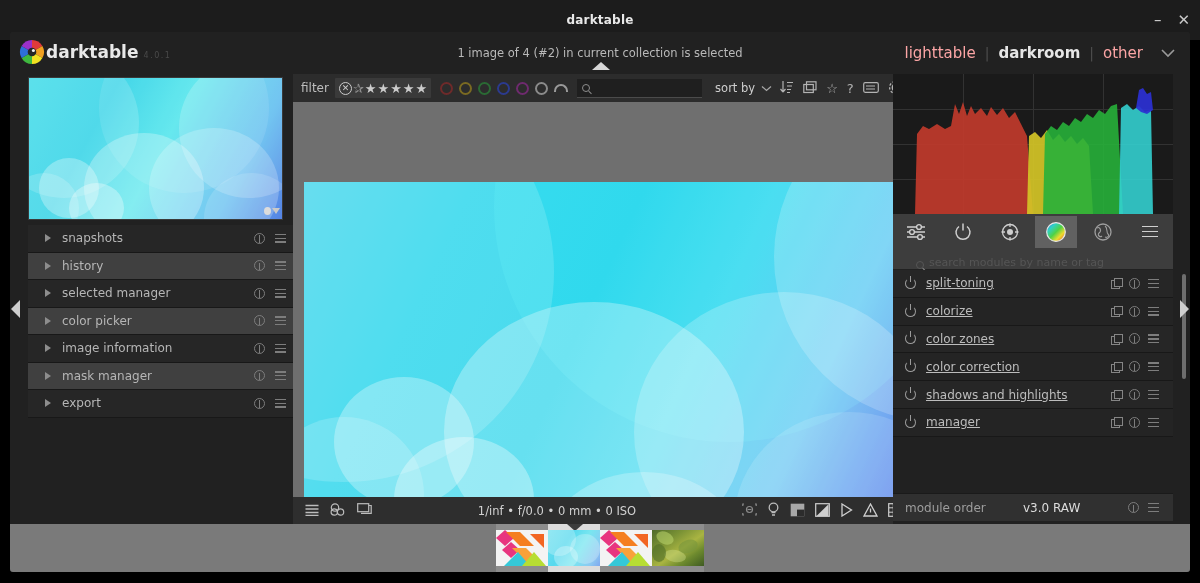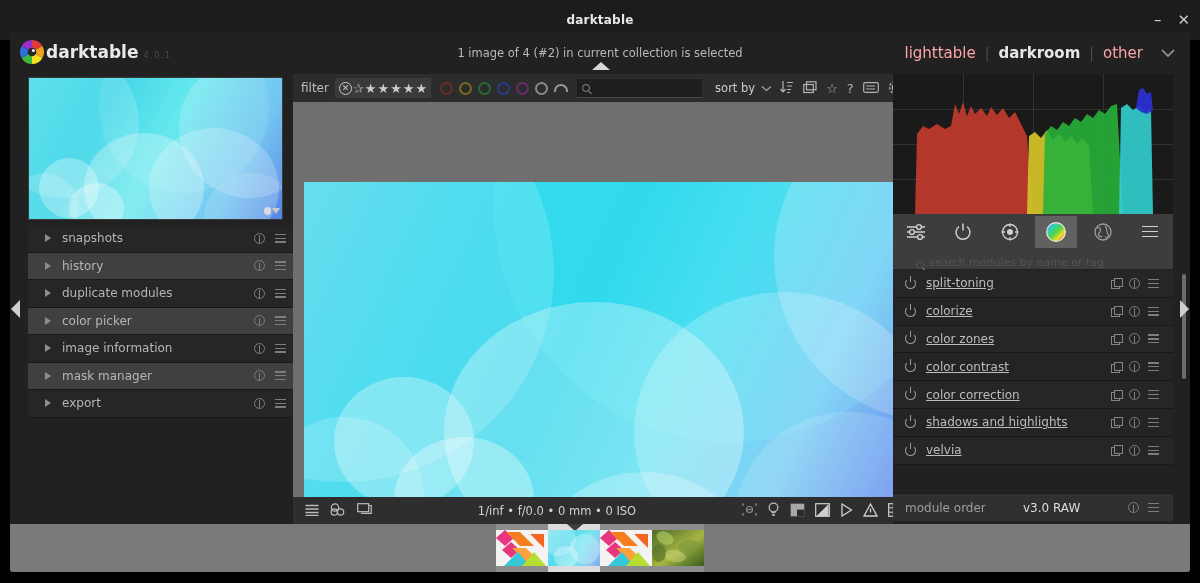--- a/index.html
+++ b/index.html
@@ -425,21 +425,21 @@
             <span class="icon-reset"></span>
             <span class="icon-menu">
                 <i></i>
                 <i></i>
                 <i></i>
               </span>
           </span>
         </div>
         <div class="panel-row">
           <span class="tri"></span>
-          <span class="label">duplicate modules</span>
+          <span class="label">selected manager</span>
           <span class="icons">
             <span class="icon-reset"></span>
             <span class="icon-menu">
                 <i></i>
                 <i></i>
                 <i></i>
               </span>
           </span>
         </div>
         <div class="panel-row">
@@ -749,33 +749,20 @@
             <span class="icon-reset"></span>
             <span class="icon-menu">
                 <i></i>
                 <i></i>
                 <i></i>
               </span>
           </span>
         </div>
         <div class="mod-row">
           <span class="pwr"></span>
-          <span class="mod-label">color contrast</span>
-          <span class="mod-icons">
-            <span class="icon-dup"></span>
-            <span class="icon-reset"></span>
-            <span class="icon-menu">
-                <i></i>
-                <i></i>
-                <i></i>
-              </span>
-          </span>
-        </div>
-        <div class="mod-row">
-          <span class="pwr"></span>
           <span class="mod-label">color correction</span>
           <span class="mod-icons">
             <span class="icon-dup"></span>
             <span class="icon-reset"></span>
             <span class="icon-menu">
                 <i></i>
                 <i></i>
                 <i></i>
               </span>
           </span>
@@ -788,21 +775,21 @@
             <span class="icon-reset"></span>
             <span class="icon-menu">
                 <i></i>
                 <i></i>
                 <i></i>
               </span>
           </span>
         </div>
         <div class="mod-row">
           <span class="pwr"></span>
-          <span class="mod-label">velvia</span>
+          <span class="mod-label">manager</span>
           <span class="mod-icons">
             <span class="icon-dup"></span>
             <span class="icon-reset"></span>
             <span class="icon-menu">
                 <i></i>
                 <i></i>
                 <i></i>
               </span>
           </span>
         </div>

